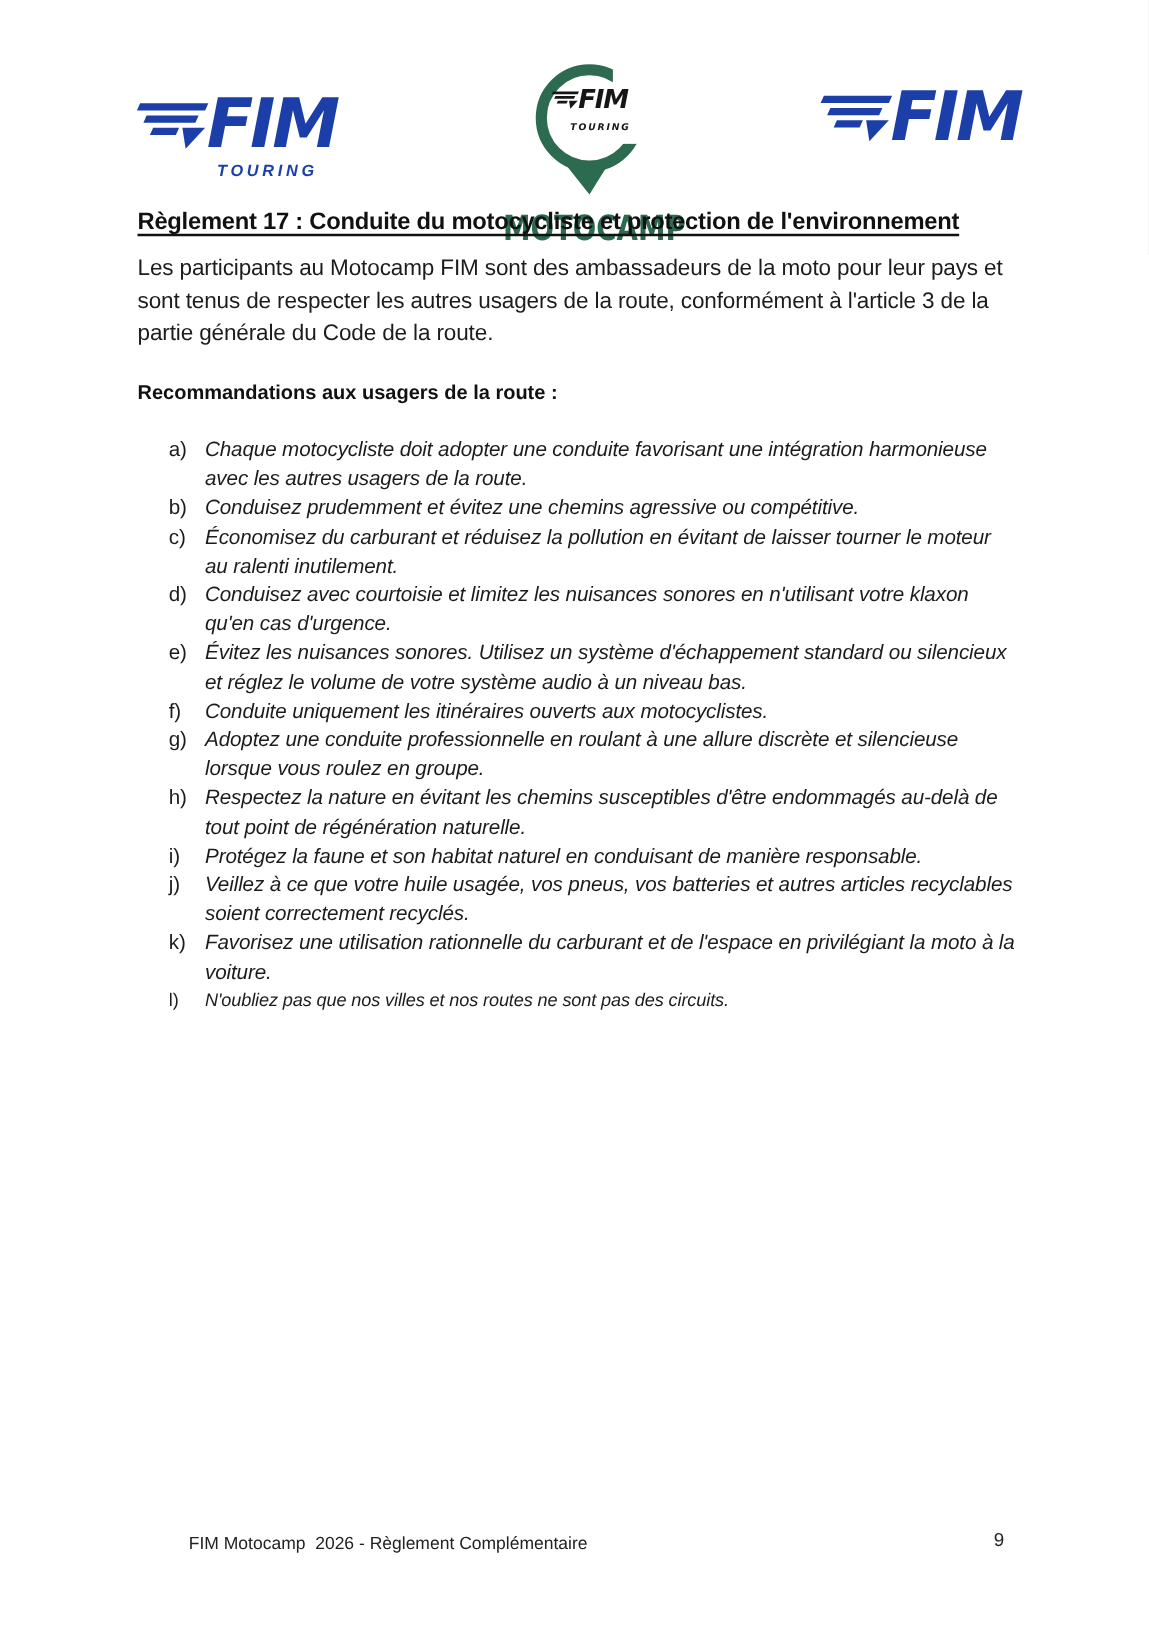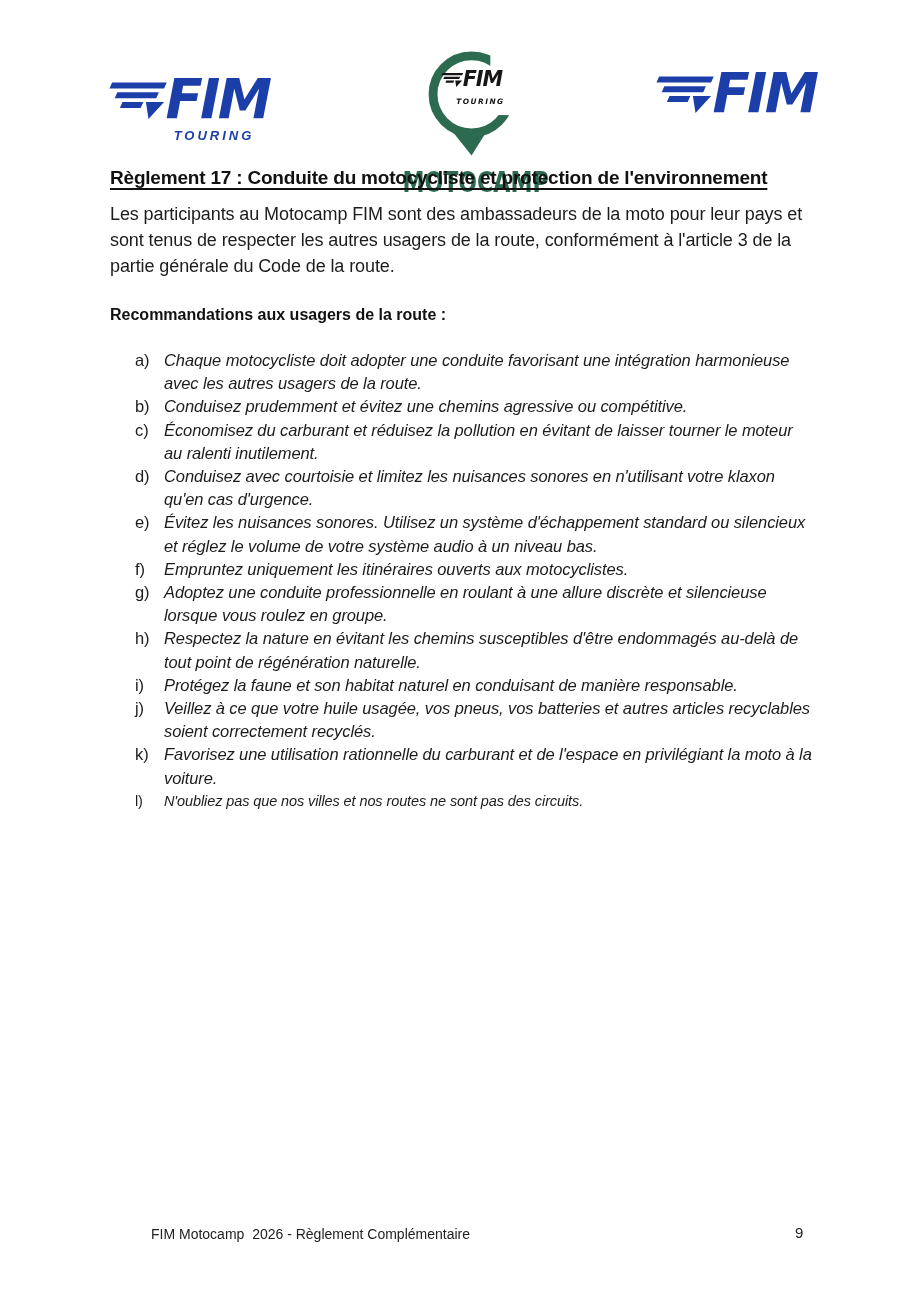--- a/index.html
+++ b/index.html
@@ -164,21 +164,21 @@
         <span class="text">Conduisez avec courtoisie et limitez les nuisances sonores en n'utilisant votre klaxon qu'en cas d'urgence.</span>
       </div>
 
       <div class="list-item">
         <span class="marker">e)</span>
         <span class="text">Évitez les nuisances sonores. Utilisez un système d'échappement standard ou silencieux et réglez le volume de votre système audio à un niveau bas.</span>
       </div>
 
       <div class="list-item">
         <span class="marker">f)</span>
-        <span class="text">Empruntez uniquement les itinéraires ouverts aux motocyclistes.</span>
+        <span class="text">Conduite uniquement les itinéraires ouverts aux motocyclistes.</span>
       </div>
 
       <div class="list-item">
         <span class="marker">g)</span>
         <span class="text">Adoptez une conduite professionnelle en roulant à une allure discrète et silencieuse lorsque vous roulez en groupe.</span>
       </div>
 
       <div class="list-item">
         <span class="marker">h)</span>
         <span class="text">Respectez la nature en évitant les chemins susceptibles d'être endommagés au-delà de tout point de régénération naturelle.</span>

